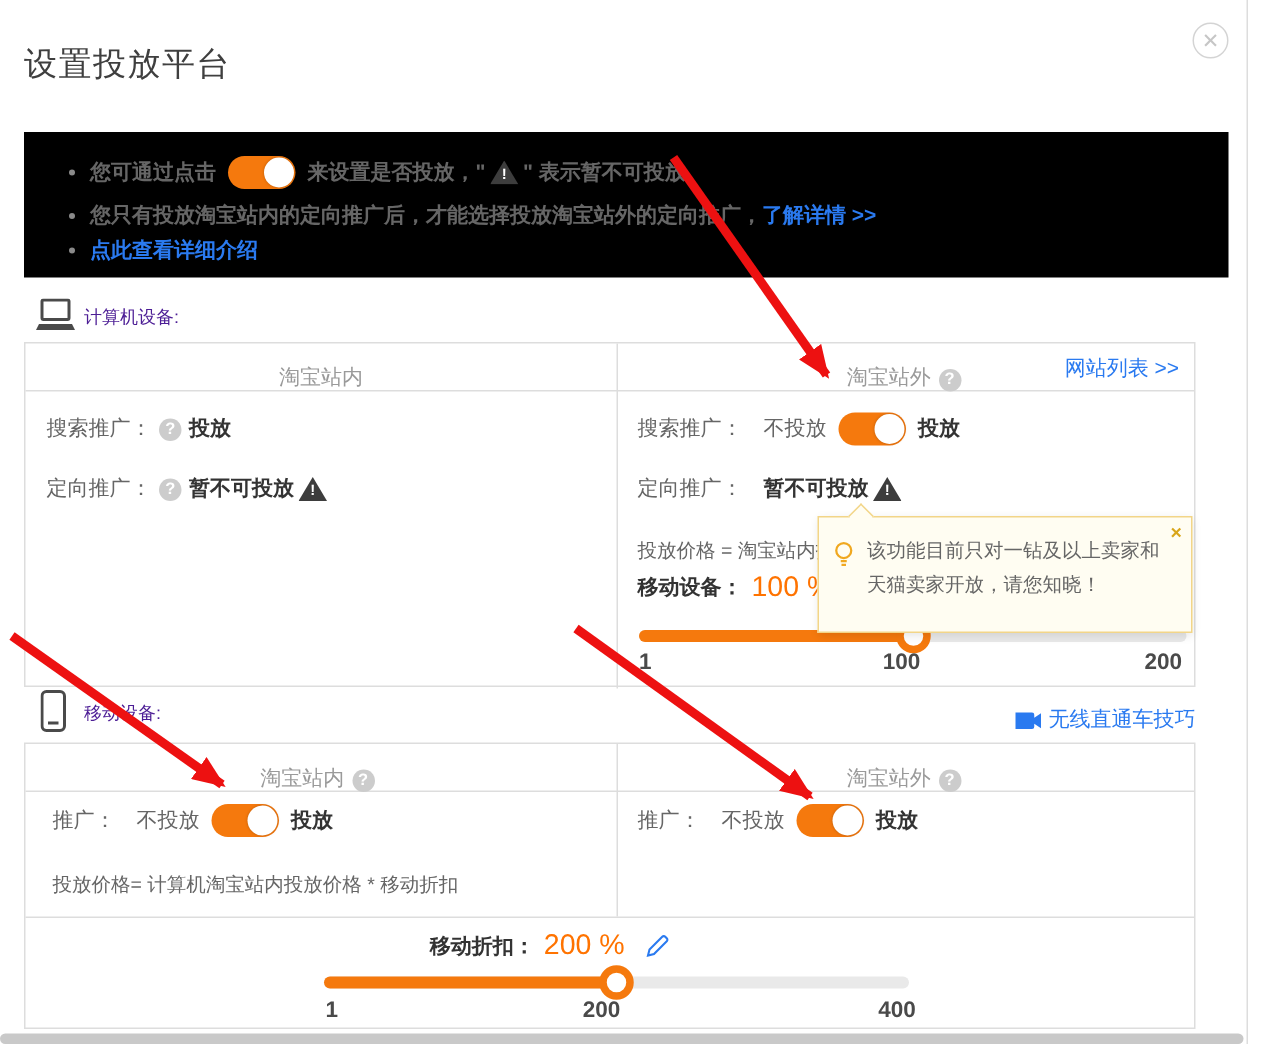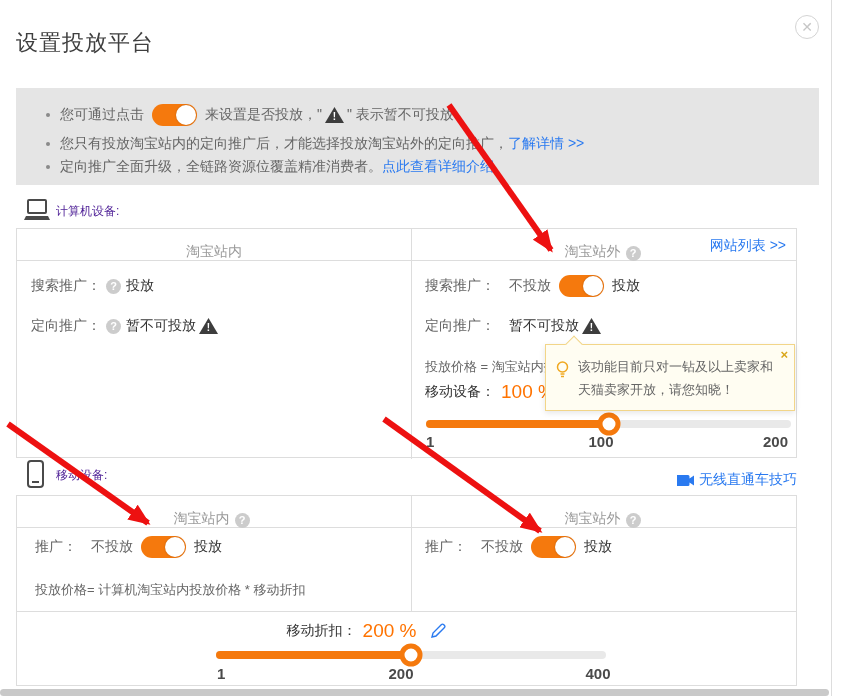--- a/index.html
+++ b/index.html
@@ -9,21 +9,21 @@
     background:#fff; color:#666; font-size:14px; position:relative; overflow:hidden;
   }
   .abs { position:absolute; }
 
   
   .page-title { left:16px; top:28px; font-size:22px; color:#3f3f3f; font-weight:500; letter-spacing:1px; }
   .close-btn { left:795px; top:15px; width:24px; height:24px; border:1px solid #d4d4d4;
     border-radius:50%; color:#c6c6c6; font-size:14px; line-height:22px; text-align:center; cursor:pointer; background:#fff; }
 
   
-  .notice { left:16px; top:88px; width:803px; height:97px; background:#e5e5e5; }
+  .notice { left:16px; top:88px; width:803px; height:97px; background:#000000;font-weight:bold; }
   .nline { position:absolute; left:30px; display:flex; align-items:center; white-space:nowrap; color:#666; }
   .nline .dot { width:4px; height:4px; border-radius:50%; background:#8a8a8a; margin-right:10px; flex:0 0 auto; }
   .l1 { top:12px; height:30px; }
   .l2 { top:46px; height:20px; }
   .l3 { top:69px; height:20px; }
   a.lnk { color:#2a7af0; text-decoration:none; cursor:pointer; }
 
   
   .toggle { display:inline-block; width:45px; height:22px; border-radius:11px; background:#f5790d;
     position:relative; vertical-align:middle; margin:0 8px; cursor:pointer; flex:0 0 auto; }
@@ -45,33 +45,33 @@
   .sec-label { font-size:12px; color:#4c1d95; }
 
   
   .tbl { border:1px solid #ddd; background:#fff; }
   .comp-tbl { left:16px; top:228px; width:781px; height:230px; }
   .mob-tbl  { left:16px; top:495px; width:781px; height:191px; }
   .thead { position:absolute; left:0; top:0; width:100%; height:32px; border-bottom:1px solid #ddd; }
   .hcell { position:absolute; top:0; height:32px; display:flex; align-items:flex-end; justify-content:center; color:#9a9a9a; }
   .vdiv { position:absolute; left:394px; top:0; width:1px; background:#ddd; }
   .row { position:absolute; display:flex; align-items:center; white-space:nowrap; color:#666; }
-  .bold { font-weight:normal; color:#333; }
+  .bold { font-weight:bold; color:#333; }
   .formula { font-size:13px; color:#666; }
   .pct-val { font-size:19px; color:#ff7300; margin-left:6px; }
 
   
   .slider { position:absolute; height:8px; border-radius:4px; background:#e9e9e9; cursor:pointer; }
   .slider .fill { position:absolute; left:0; top:0; bottom:0; width:50%; background:#f5790d; border-radius:4px; }
   .slider .handle { position:absolute; top:50%; left:50%; transform:translate(-50%,-50%);
     width:23px; height:23px; border-radius:50%; background:#fff; border:5px solid #f5790d; cursor:grab; }
   .slb { position:absolute; font-size:15px; font-weight:bold; color:#4a4a4a; }
 
   
-  .tooltip { left:545px; top:344px; width:250px; height:67px; background:#fffdf2; border:1px solid #f2d588;
+  .tooltip { left:545px; top:344px; width:250px; height:78px; background:#fffdf2; border:1px solid #f2d588;
     box-shadow:0 2px 6px rgba(0,0,0,.1); z-index:6;text-decoration:underline; }
   .tooltip .notch { position:absolute; left:22px; top:-7px; width:12px; height:12px; background:#fffdf2;
     border-left:1px solid #f2d588; border-top:1px solid #f2d588; transform:rotate(45deg); }
   .tooltip .txt { position:absolute; left:32px; top:10px; width:200px; font-size:13px; line-height:23px; color:#666; }
   .tooltip .tclose { position:absolute; right:6px; top:2px; color:#d9a61a; font-size:13px; font-weight:bold; cursor:pointer; }
   .bulb { position:absolute; left:10px; top:16px; }
 
   
   .hscroll { left:0; top:689px; width:829px; height:7px; background:#c9c9c9; border-radius:4px; z-index:4; }
   .vline { left:831px; top:0; width:1px; height:696px; background:#ddd; }
@@ -97,21 +97,20 @@
     <span class="warn"></span>
     <span>" 表示暂不可投放</span>
   </div>
   <div class="nline l2">
     <span class="dot"></span>
     <span>您只有投放淘宝站内的定向推广后，才能选择投放淘宝站外的定向推广，</span>
     <a class="lnk">了解详情 &gt;&gt;</a>
   </div>
   <div class="nline l3">
     <span class="dot"></span>
-    <span>定向推广全面升级，全链路资源位覆盖精准消费者。</span>
     <a class="lnk">点此查看详细介绍</a>
   </div>
 </div>
 
 <div class="abs" style="left:24px;top:199px;">
   <svg width="26" height="22" viewBox="0 0 26 22">
       <rect x="4" y="1" width="18" height="13" rx="1" fill="none" stroke="#4a4a4a" stroke-width="2"></rect>
       <path d="M2 17 h22 l2 4 H0 z" fill="#4a4a4a"></path>
     </svg>
 </div>

